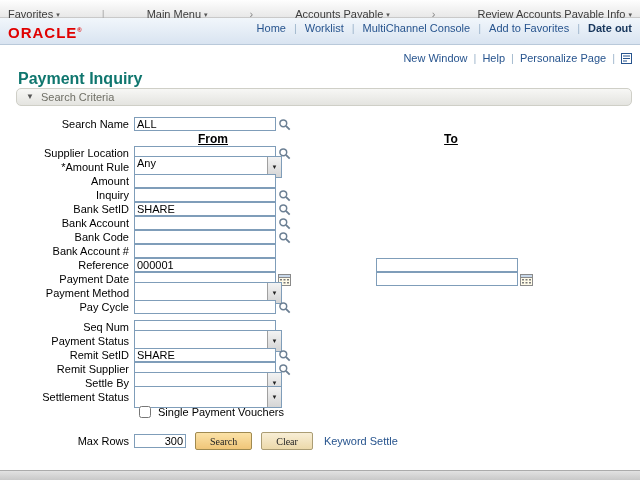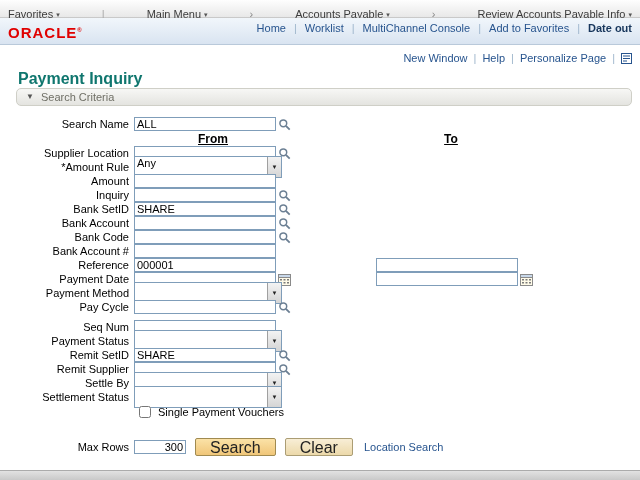--- a/index.html
+++ b/index.html
@@ -100,26 +100,26 @@
 
   .hdr-row { height: 15px; }
   .col-from, .col-to { position: absolute; font-weight: bold; font-size: 12px; text-align: center; color: #000; text-decoration: underline; }
   .col-from { left: 122px; width: 150px; }
   .col-to  { left: 360px; width: 150px; }
 
   .gap-top-6 { margin-top: 6px; align-items: center; }
   .chk-row { padding-left: 123px; gap: 7px; height: 15px; }
   .chk { width: 12px; height: 12px; cursor: pointer; }
 
-  .actions-row { margin-top: 18px; height: 20px; }
+  .actions-row { margin-top: 12px; height: 20px; }
   .maxrows { width: 52px; text-align: right; }
   .btn {
     height: 18px; padding: 0 14px; margin-left: 9px;
-    font-family: Liberation Sans, sans-serif;
-    font-size: 16px; color: #222;
+    font-family: Liberation Serif, serif;
+    font-size: 10px; color: #222;
     border-radius: 2px; cursor: pointer;
   }
   .btn-search { background: linear-gradient(#fbe2a7, #f0c679); border: 1px solid #a08a50; }
   .btn-clear  { background: linear-gradient(#f8eed6, #ecd9aa); border: 1px solid #ab9d74; }
   .kw-link { margin-left: 11px; color: #27548e; cursor: pointer; text-decoration: none; }
 
   .bottom-strip {
     position: absolute; left: 0; bottom: 0; width: 640px; height: 10px;
     background: linear-gradient(#e2e2e2, #c9c9c9);
     border-top: 1px solid #ababab;
@@ -411,19 +411,19 @@
     <div class="row chk-row">
       <input type="checkbox" class="chk" style="">
       <span>Single Payment Vouchers</span>
     </div>
 
     <div class="row actions-row">
       <span class="lbl">Max Rows</span>
       <input class="txt maxrows" value="300" style="">
       <button class="btn btn-search">Search</button>
       <button class="btn btn-clear">Clear</button>
-      <a class="kw-link">Location Search</a>
+      <a class="kw-link">Keyword Settle</a>
     </div>
 
   </div>
 </div>
 
 <div class="bottom-strip"></div>
 
 </body></html>

